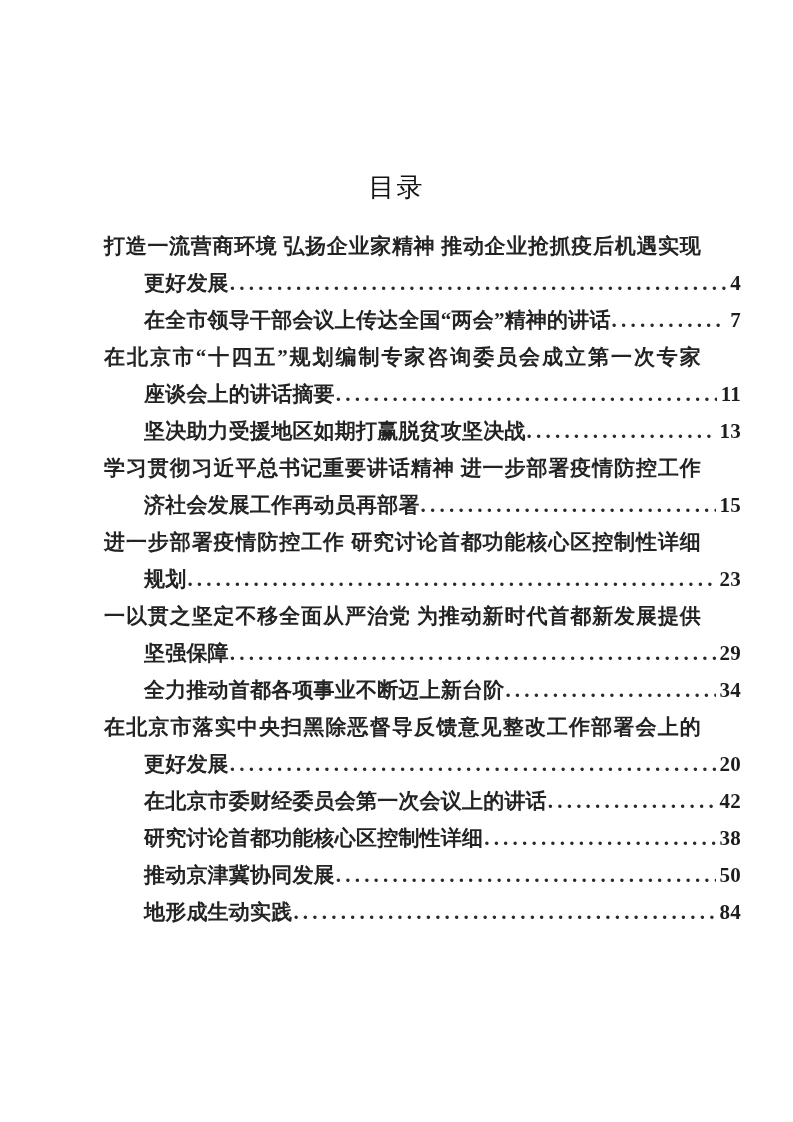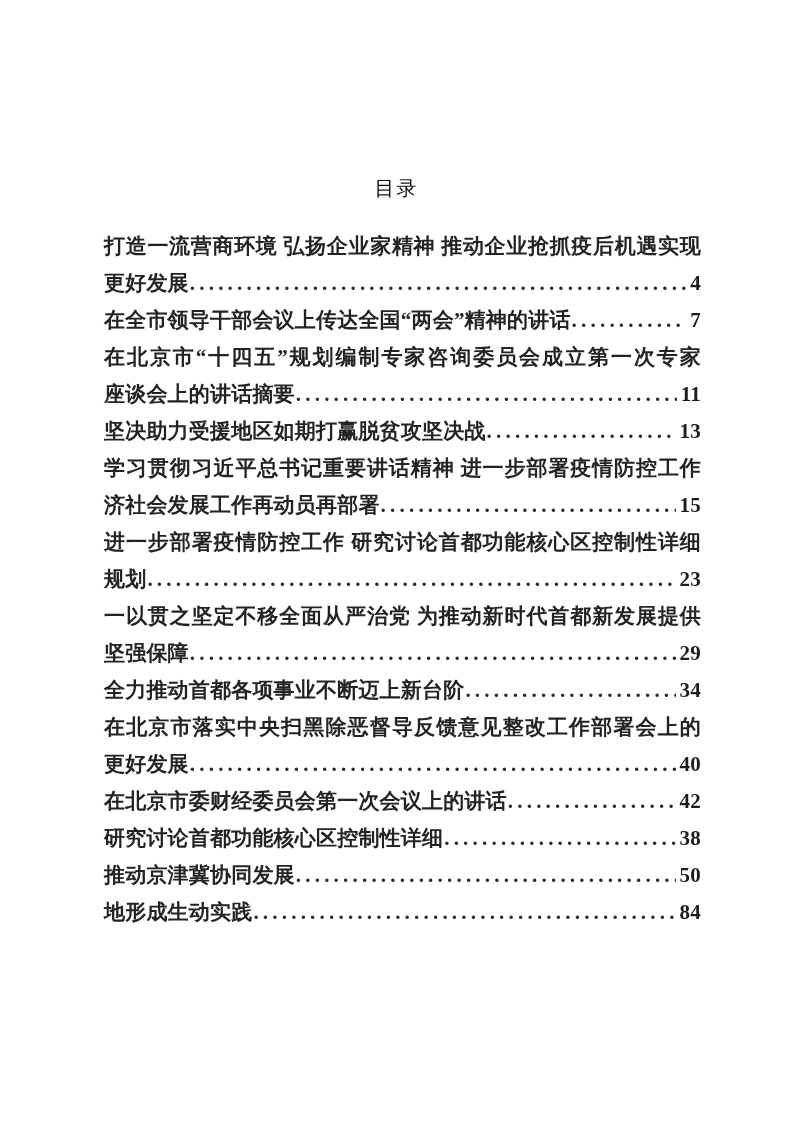--- a/index.html
+++ b/index.html
@@ -25,21 +25,21 @@
   }
 
   
   #toc-title {
     position: absolute;
     left: 0;
     top: 168px;
     width: 793px;
     text-align: center;
     font-family: "Liberation Serif", "DejaVu Serif", serif;
-    font-size: 20px;
+    font-size: 26px;
     line-height: 40px;
     font-weight: 400;
     letter-spacing: 2px;
     color: #121212;
   }
 
   
   #toc-list {
     position: absolute;
     left: 104px;
@@ -64,20 +64,21 @@
   
   .entry {
     margin: 0;
     padding: 0;
   }
 
   .entry .line-tail {
     display: flex;
     align-items: baseline;
     width: 100%;
+    margin-left: 40px;
   }
   .entry .line-tail .tail-text {
     flex: 0 0 auto;
     white-space: pre;
   }
   .entry .line-tail .dots {
     flex: 1 1 auto;
     overflow: hidden;
     white-space: nowrap;
     font-size: 21px;
@@ -175,21 +176,21 @@
           <span class="tail-text">全力推动首都各项事业不断迈上新台阶</span>
           <span class="dots">........................................................................................................................</span>
           <span class="pageno">34</span>
         </div>
       </div>
       <div class="toc-entry entry">
         <div class="line-full stretch">在北京市落实中央扫黑除恶督导反馈意见整改工作部署会上的</div>
         <div class="line-tail">
           <span class="tail-text">更好发展</span>
           <span class="dots">........................................................................................................................</span>
-          <span class="pageno">40</span>
+          <span class="pageno">20</span>
         </div>
       </div>
       <div class="toc-entry entry">
         <div class="line-tail">
           <span class="tail-text">在北京市委财经委员会第一次会议上的讲话</span>
           <span class="dots">........................................................................................................................</span>
           <span class="pageno">42</span>
         </div>
       </div>
       <div class="toc-entry entry">

